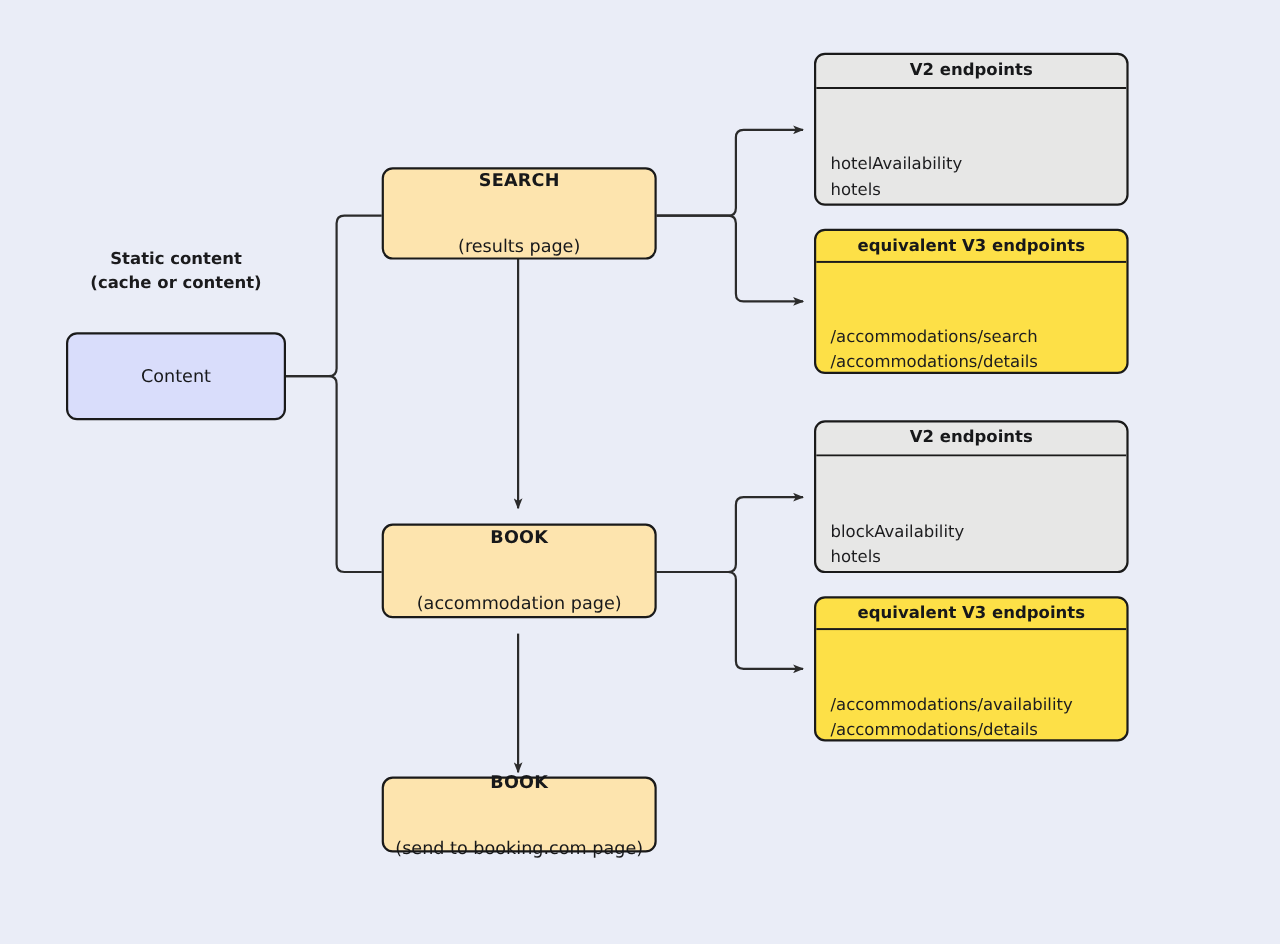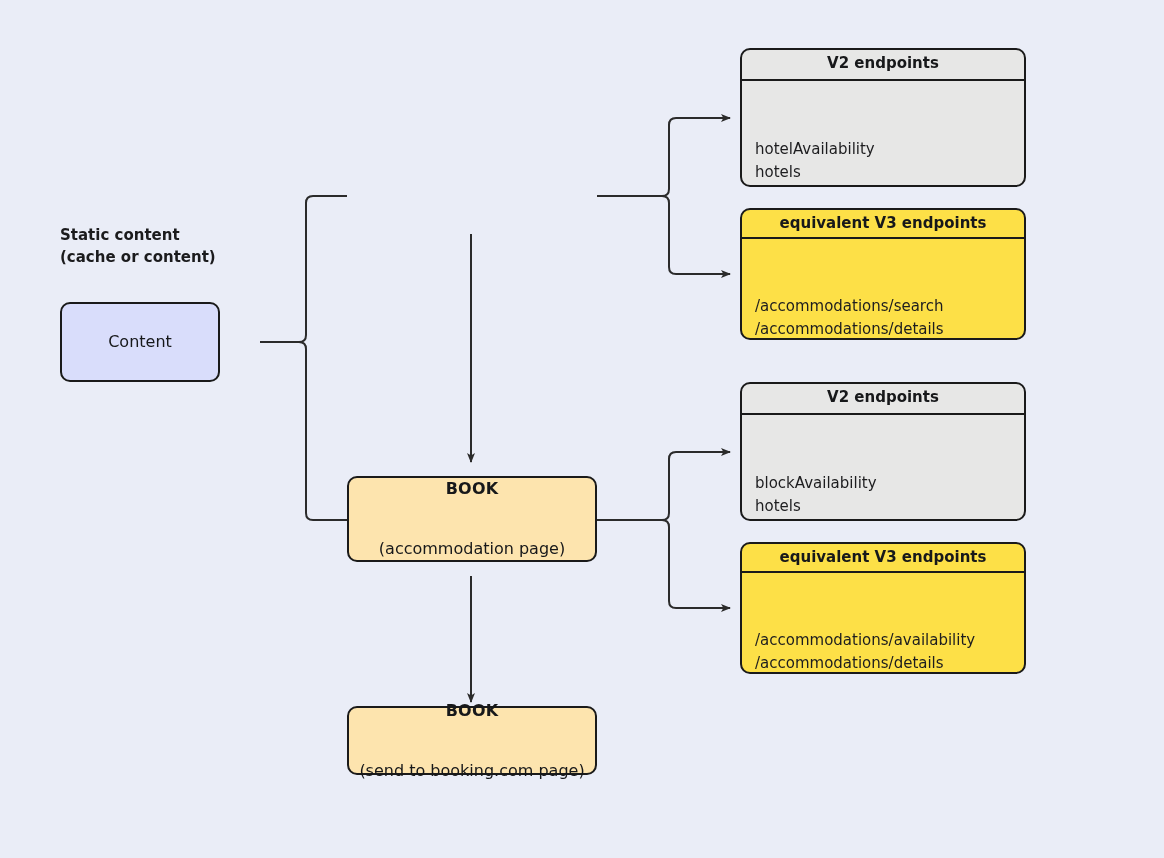--- a/index.html
+++ b/index.html
@@ -98,20 +98,21 @@
   }
   .panel-line {
     font-size: 15px;
     line-height: 23px;
     color: #1d1d1f;
     white-space: nowrap;
   }
 
   .caption {
     position: absolute;
+    text-align: center;
     font-weight: bold;
     font-size: 15px;
     line-height: 22px;
     color: #1b1b1d;
   }
 </style>
 </head>
 <body>
 
 <div id="canvas">
@@ -138,24 +139,28 @@
       <path d="M597,520 L662,520 Q669,520 669,513 L669,459 Q669,452 676,452 L730,452" marker-end="url(#arrowhead)"></path>
       <path d="M597,520 L662,520 Q669,520 669,527 L669,601 Q669,608 676,608 L730,608" marker-end="url(#arrowhead)"></path>
     </g>
   </svg>
 
   <div class="caption" style="left:60px; top:224px; width:200px;">
     <div>Static content</div>
     <div>(cache or content)</div>
   </div>
 
-  <div class="node node-content" style="left:60px; top:302px; width:160px; height:80px;">
+  <div class="node node-content" style="left:60px; top:302px; width:200px; height:80px;">
     <div class="node-plain-label">Content</div>
   </div>
 
+  <div class="node node-process" style="left:347px; top:152px; width:250px; height:84px;">
+    <div class="node-title">SEARCH</div>
+    <div class="node-sub">(results page)</div>
+  </div>
 
   <div class="node node-process" style="left:347px; top:476px; width:250px; height:86px;">
     <div class="node-title">BOOK</div>
     <div class="node-sub">(accommodation page)</div>
   </div>
 
   <div class="node node-process" style="left:347px; top:706px; width:250px; height:69px;">
     <div class="node-title">BOOK</div>
     <div class="node-sub">(send to booking.com page)</div>
   </div>

